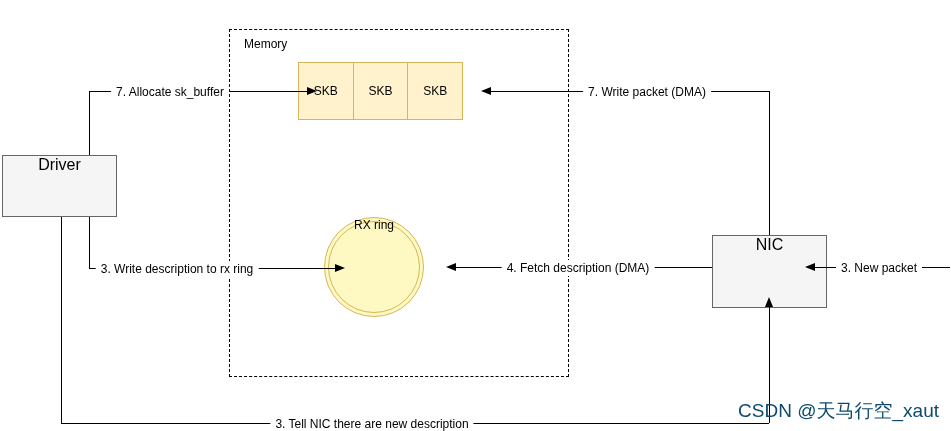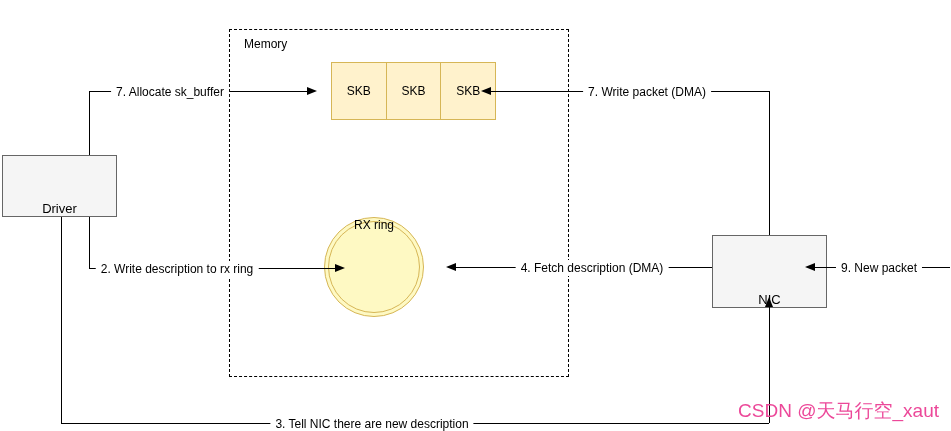--- a/index.html
+++ b/index.html
@@ -33,29 +33,29 @@
     font-size: 12px;
     white-space: nowrap;
   }
   
   .gray-node {
     position: absolute;
     background: #f5f5f5;
     border: 1px solid #666666;
     box-sizing: border-box;
     display: flex;
-    align-items: flex-end;
+    align-items: flex-start;
     justify-content: center;
-    font-size: 13px;
+    font-size: 16px;
     z-index: 1;
   }
   
   .skb-group {
     position: absolute;
-    left: 331px; top: 62px;
+    left: 298px; top: 62px;
     width: 165px; height: 58px;
     display: flex;
     z-index: 1;
   }
   .skb-cell {
     flex: 1;
     background: #fff2cc;
     border: 1px solid #d6b656;
     box-sizing: border-box;
     display: flex;
@@ -108,21 +108,21 @@
     padding: 1px 5px;
     font-size: 12px;
     white-space: nowrap;
     z-index: 3;
   }
   
   .watermark {
     position: absolute;
     right: 12px; top: 398px;
     font-size: 19px;
-    color: #ec4899;
+    color: #0c4a6e;
     white-space: nowrap;
     z-index: 4;
   }
 </style>
 </head>
 <body>
 
 <div class="canvas">
 
   <div class="memory-box">
@@ -155,35 +155,35 @@
   </div>
 
   <div class="line" style="left:89px; top:91px; width:1px; height:64px;"></div>
   <div class="line" style="left:89px; top:91px; width:222px; height:1px;"></div>
   <div class="arrow right" style="left:307px; top:87px;"></div>
   <span class="edge-label" style="left:170px; top:92px;">7. Allocate sk_buffer</span>
 
   <div class="line" style="left:89px; top:217px; width:1px; height:51px;"></div>
   <div class="line" style="left:89px; top:268px; width:248px; height:1px;"></div>
   <div class="arrow right" style="left:335px; top:264px;"></div>
-  <span class="edge-label" style="left:177px; top:269px;">2. Write description to rx ring</span>
+  <span class="edge-label" style="left:177px; top:269px;">3. Write description to rx ring</span>
 
   <div class="line" style="left:61px; top:217px; width:1px; height:206px;"></div>
   <div class="line" style="left:61px; top:423px; width:708px; height:1px;"></div>
   <div class="line" style="left:769px; top:306px; width:1px; height:117px;"></div>
   <div class="arrow up" style="left:765px; top:297px;"></div>
   <span class="edge-label" style="left:372px; top:424px;">3. Tell NIC there are new description</span>
 
   <div class="line" style="left:454px; top:267px; width:258px; height:1px;"></div>
   <div class="arrow left" style="left:446px; top:263px;"></div>
-  <span class="edge-label" style="left:592px; top:268px;">4. Fetch description (DMA)</span>
+  <span class="edge-label" style="left:578px; top:268px;">4. Fetch description (DMA)</span>
 
   <div class="line" style="left:813px; top:267px; width:137px; height:1px;"></div>
   <div class="arrow left" style="left:805px; top:263px;"></div>
-  <span class="edge-label" style="left:879px; top:268px;">9. New packet</span>
+  <span class="edge-label" style="left:879px; top:268px;">3. New packet</span>
 
   <div class="line" style="left:769px; top:91px; width:1px; height:144px;"></div>
   <div class="line" style="left:489px; top:91px; width:280px; height:1px;"></div>
   <div class="arrow left" style="left:481px; top:87px;"></div>
   <span class="edge-label" style="left:647px; top:92px;">7. Write packet (DMA)</span>
 
   <div class="watermark">CSDN @天马行空_xaut</div>
 
 </div>
 

